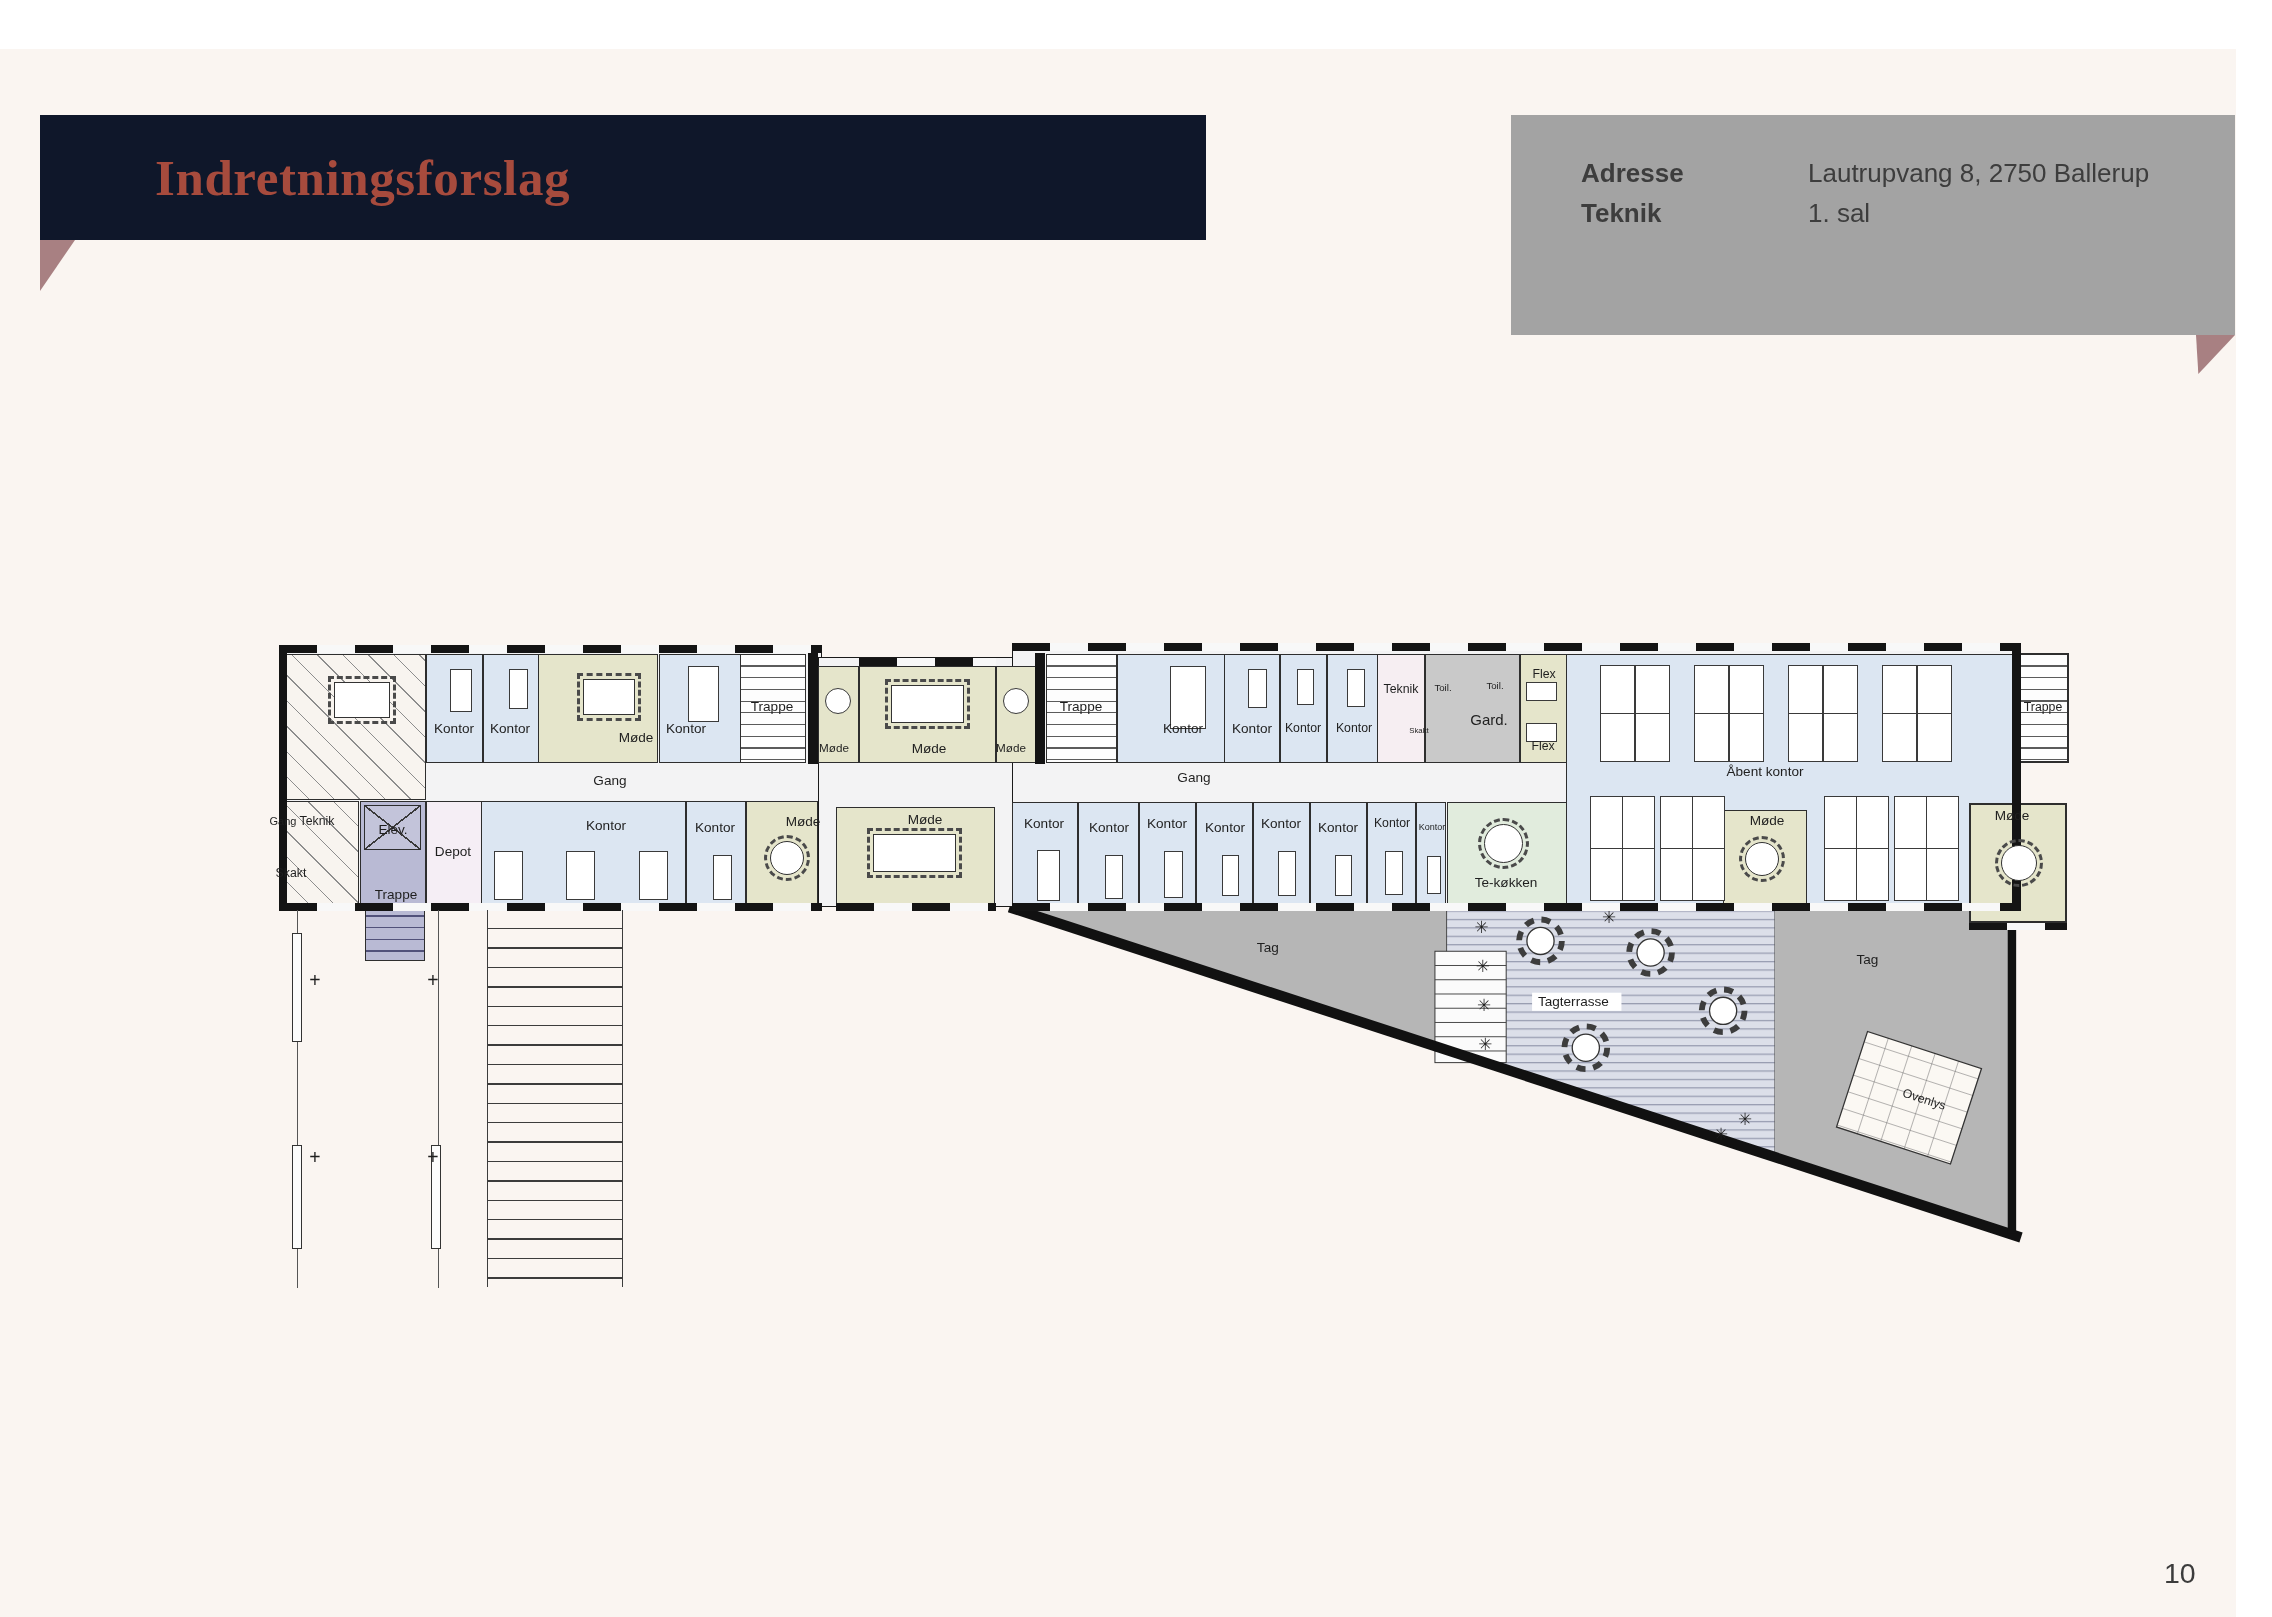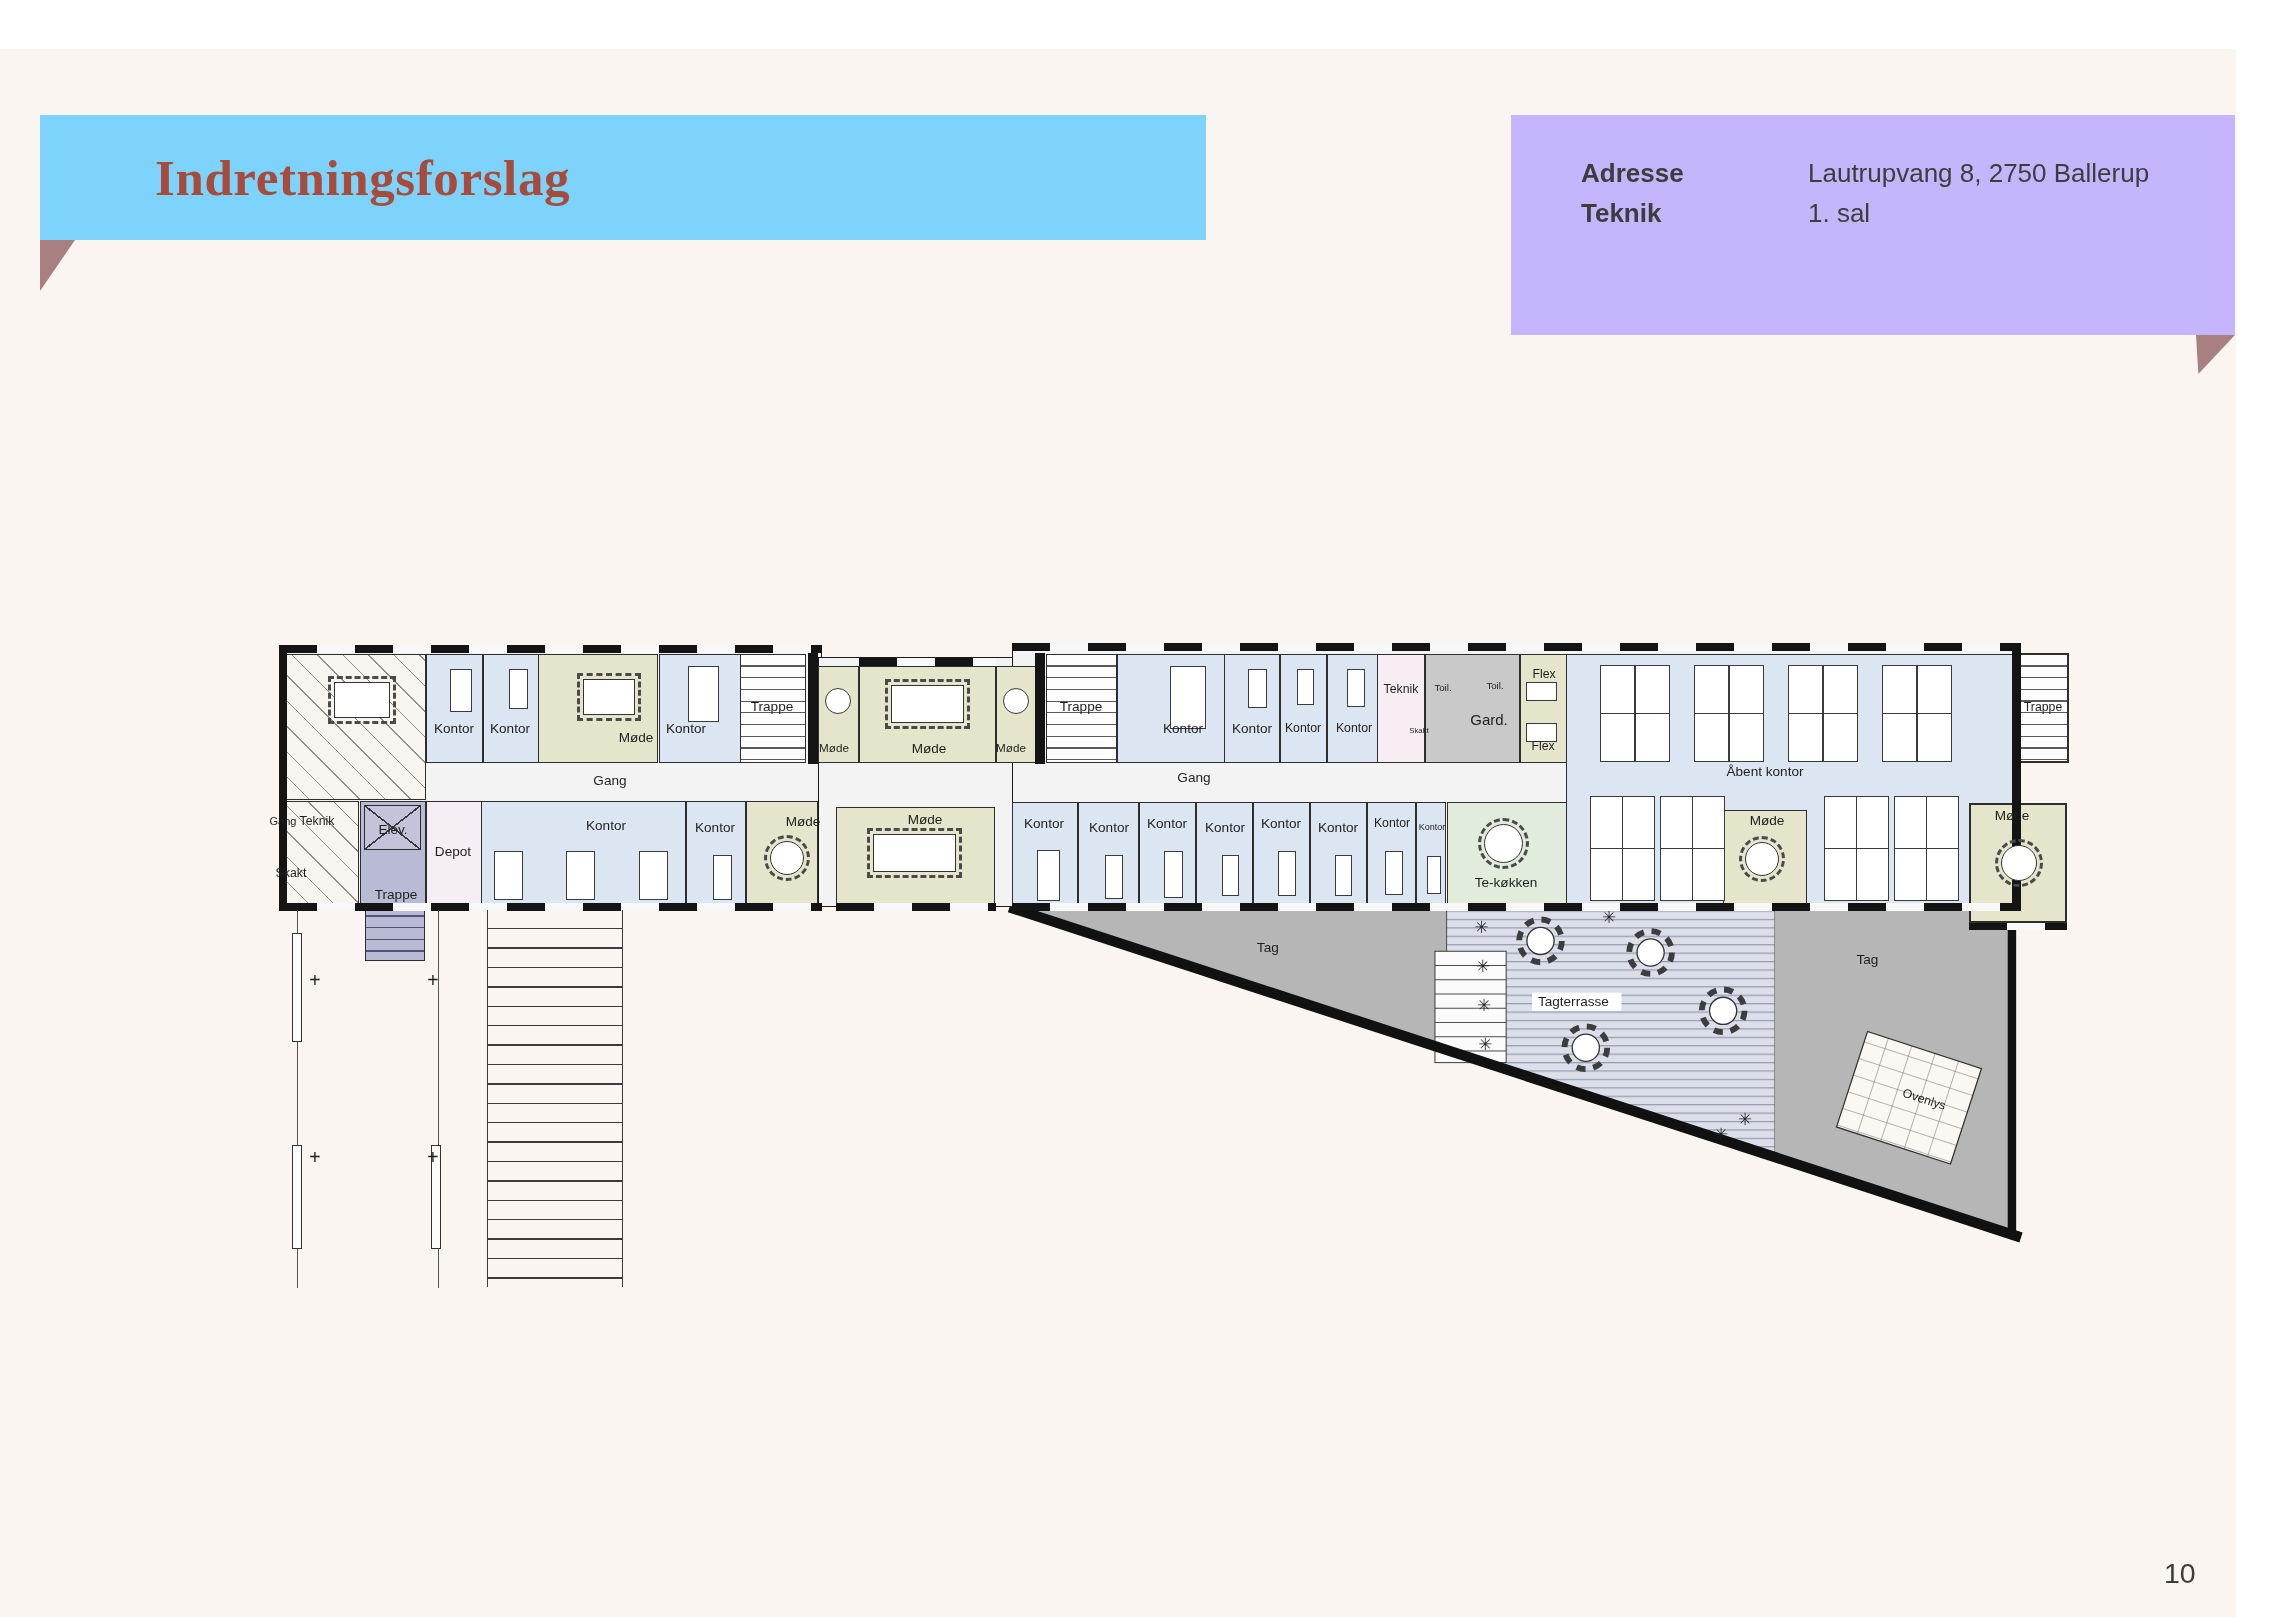--- a/index.html
+++ b/index.html
@@ -2,28 +2,28 @@
 <html style="font-size:10.4px"><head>
 <meta charset="utf-8">
 <style>
   html,body{margin:0;padding:0;}
   body{
     width:2273px;height:1618px;position:relative;background:#ffffff;
     font-family:"Liberation Sans",sans-serif;overflow:hidden;
   }
   .content-bg{position:absolute;left:0;top:49px;width:2236px;height:1568px;background:#faf5f1;}
   
-  .banner{position:absolute;left:40px;top:115px;width:1166px;height:125px;background:#7dd3fc;
+  .banner{position:absolute;left:40px;top:115px;width:1166px;height:125px;background:#0f172a;
           display:flex;align-items:center;}
   .banner h1{margin:0 0 0 115px;font-family:"Liberation Serif",serif;font-weight:700;
              font-size:51px;color:#a74b3d;letter-spacing:0.6px;}
   .banner-fold{position:absolute;left:40px;top:240px;width:35px;height:51px;background:#a88082;
                clip-path:polygon(0 0,100% 0,0 100%);}
   
-  .infobox{position:absolute;left:1511px;top:115px;width:724px;height:220px;background:#c4b5fd;
+  .infobox{position:absolute;left:1511px;top:115px;width:724px;height:220px;background:#a3a3a3;
            padding:38px 0 8px 70px;box-sizing:border-box;color:#3d3d3d;font-size:26px;}
   .infobox .row{display:flex;line-height:40px;}
   .infobox .lbl{width:227px;font-weight:700;}
   .info-fold{position:absolute;left:2196px;top:335px;width:39px;height:39px;background:#a88082;
              clip-path:polygon(0 0,100% 0,6% 100%);}
   
   .pagenum{position:absolute;left:2164px;top:1557px;font-size:28.5px;color:#3c3c3c;}
   
   #plan{position:absolute;left:0;top:0;width:2273px;height:1618px;}
   #plan .wing{position:absolute;background:#f3f3f4;border:1.9px solid #1a1a1a;box-sizing:border-box;}

